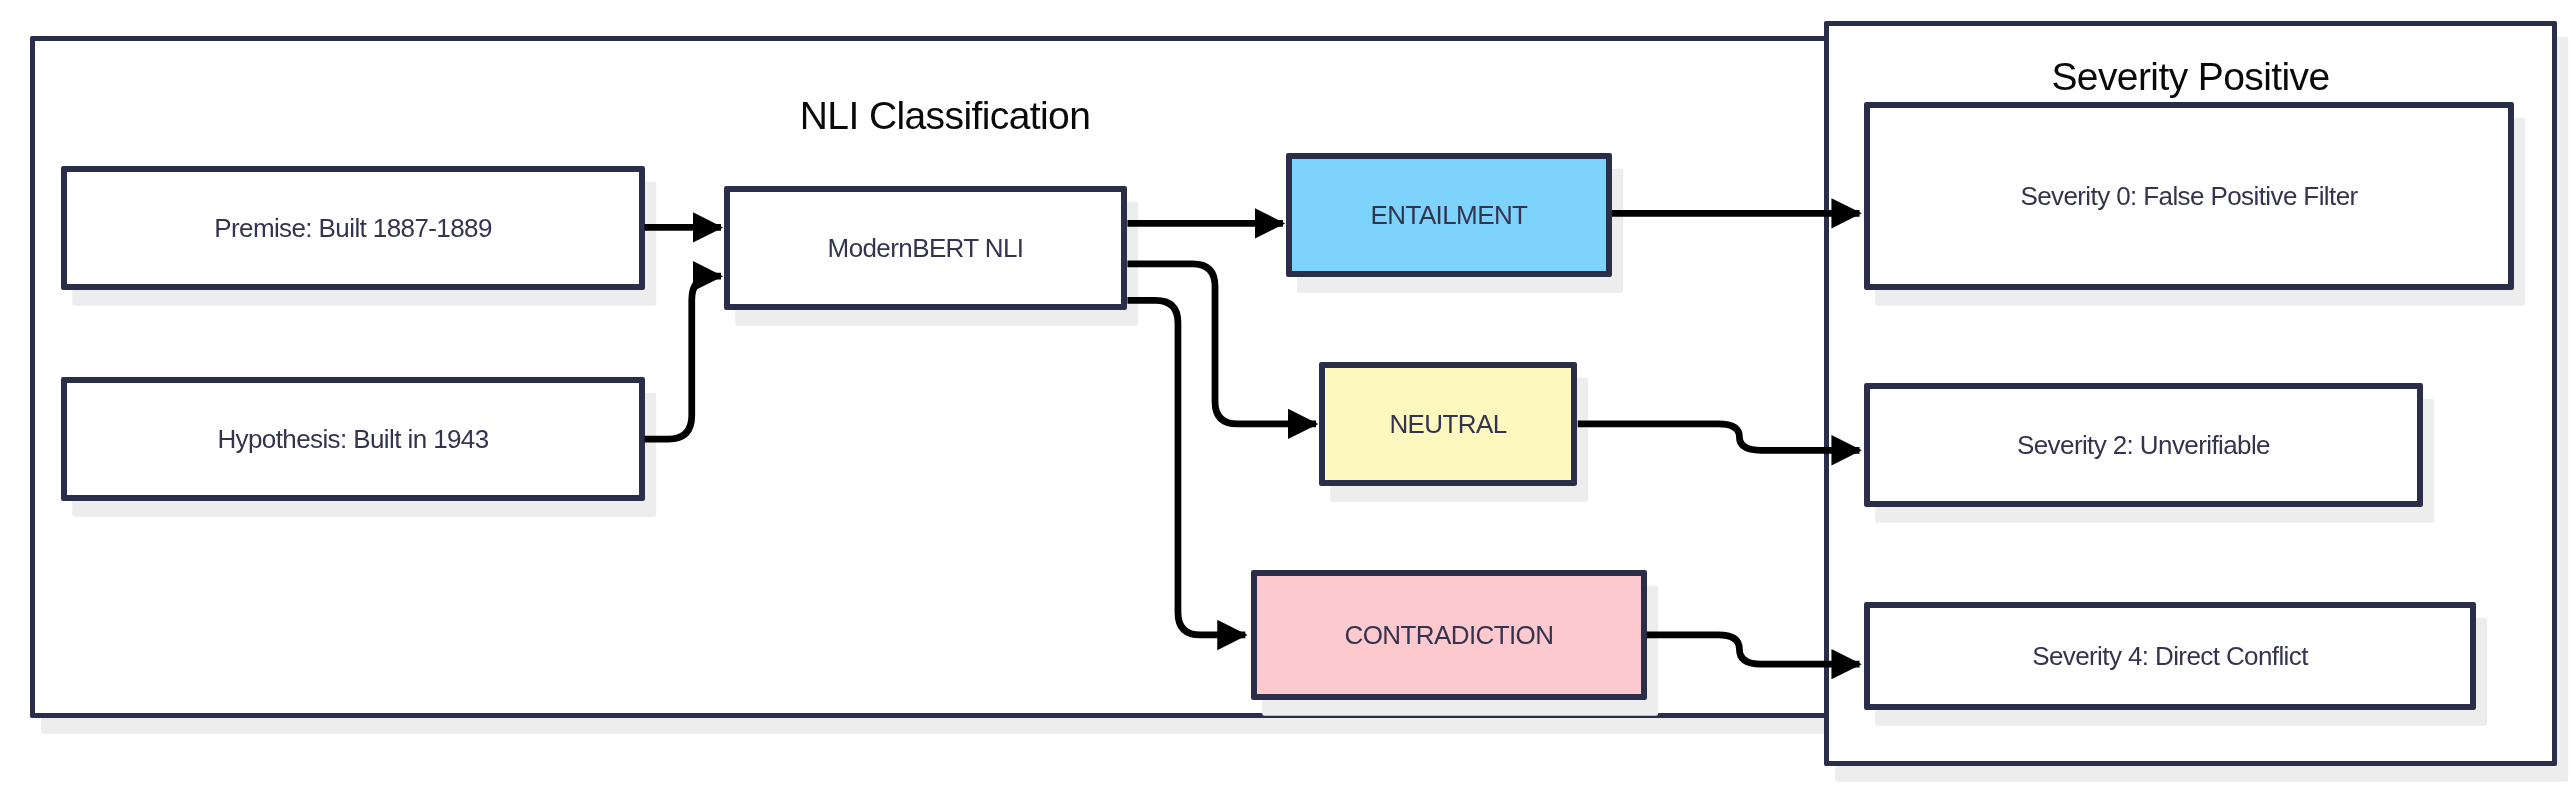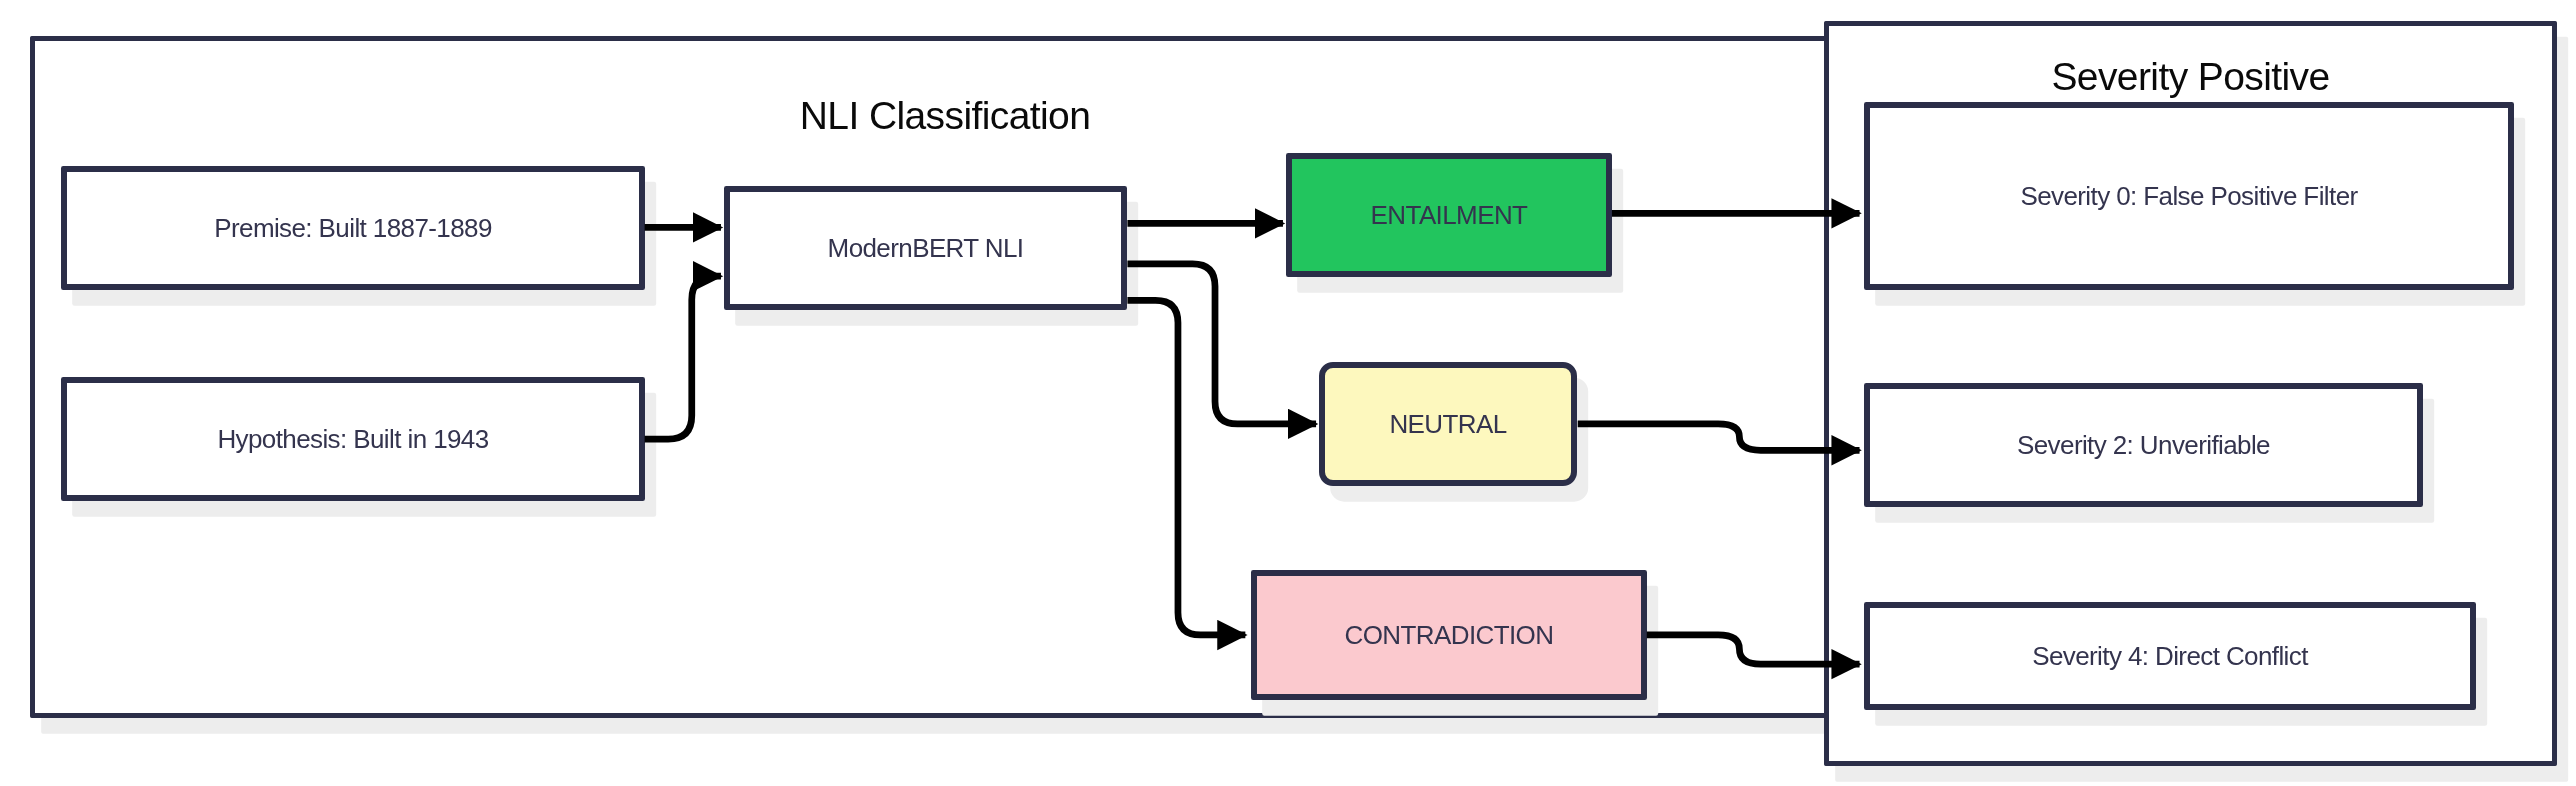--- a/index.html
+++ b/index.html
@@ -93,25 +93,25 @@
   </div>
 
   <div class="node hypothesis">
     <span>Hypothesis: Built in 1943</span>
   </div>
 
   <div class="node modernbert">
     <span>ModernBERT NLI</span>
   </div>
 
-  <div class="node entailment" style="background-color: #22c55e;">
+  <div class="node entailment" style="background-color: #7dd3fc;">
     <span>ENTAILMENT</span>
   </div>
 
-  <div class="node neutral" style="background-color: rgb(253, 248, 190); border-radius: 14px;">
+  <div class="node neutral" style="background-color: rgb(253, 248, 190);">
     <span>NEUTRAL</span>
   </div>
 
   <div class="node contradiction" style="background-color: rgb(251, 201, 206);">
     <span>CONTRADICTION</span>
   </div>
 
   <div class="node severity0">
     <span>Severity 0: False Positive Filter</span>
   </div>

